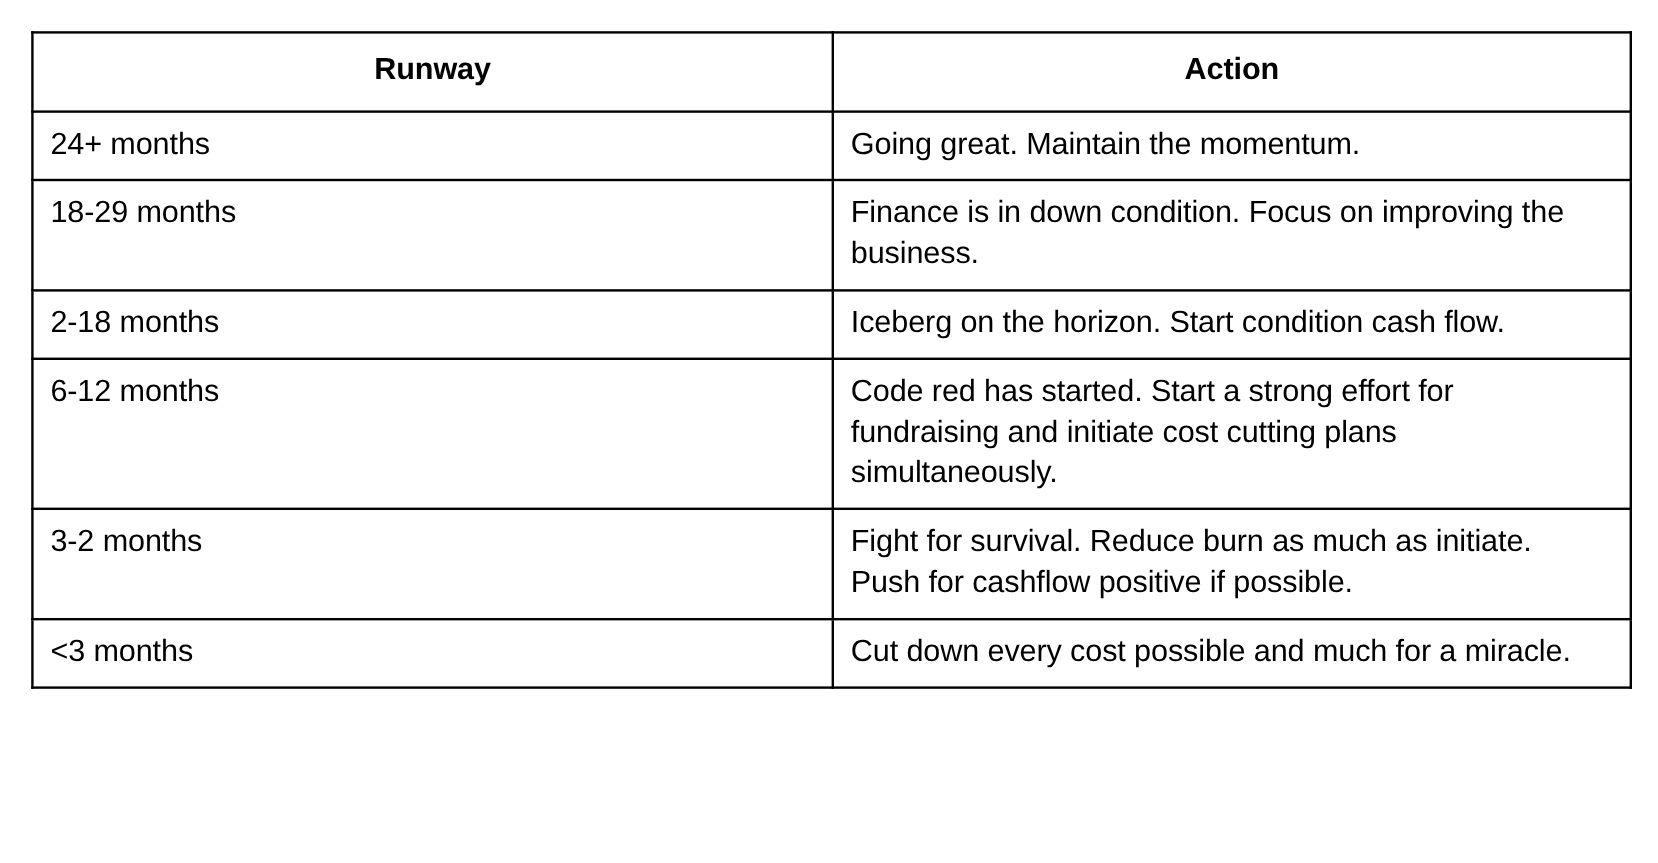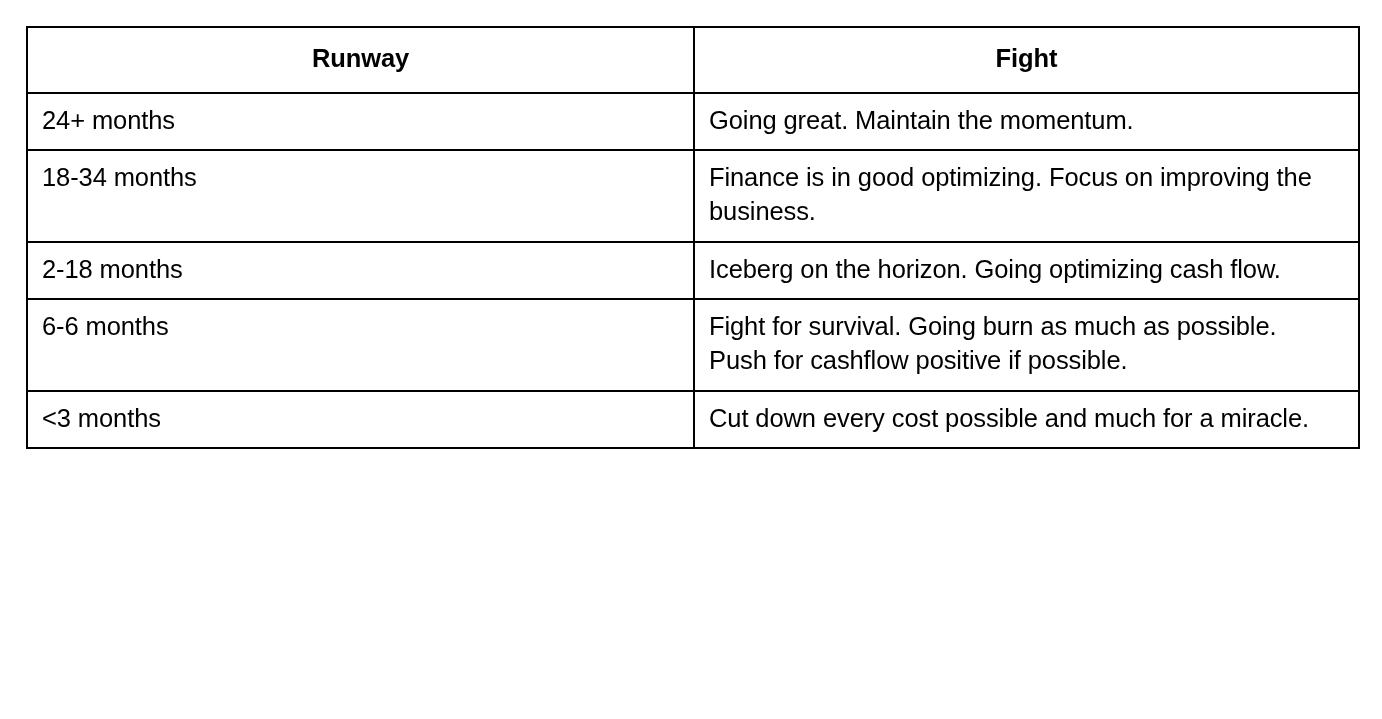--- a/index.html
+++ b/index.html
@@ -63,39 +63,43 @@
 
 <div class="page">
   <table class="runway-table">
     <colgroup>
       <col class="col-runway">
       <col class="col-action">
     </colgroup>
     <thead>
       <tr>
         <th>Runway</th>
-        <th>Fight</th>
+        <th>Action</th>
       </tr>
     </thead>
     <tbody>
       <tr>
         <td class="cell-runway">24+ months</td>
         <td class="cell-action">Going great. Maintain the momentum.</td>
       </tr>
       <tr>
-        <td class="cell-runway">18-34 months</td>
-        <td class="cell-action">Finance is in good optimizing. Focus on improving the business.</td>
+        <td class="cell-runway">18-29 months</td>
+        <td class="cell-action">Finance is in down condition. Focus on improving the business.</td>
       </tr>
       <tr>
         <td class="cell-runway">2-18 months</td>
-        <td class="cell-action">Iceberg on the horizon. Going optimizing cash flow.</td>
+        <td class="cell-action">Iceberg on the horizon. Start condition cash flow.</td>
       </tr>
       <tr>
-        <td class="cell-runway">6-6 months</td>
-        <td class="cell-action">Fight for survival. Going burn as much as possible. Push for cashflow positive if possible.</td>
+        <td class="cell-runway">6-12 months</td>
+        <td class="cell-action">Code red has started. Start a strong effort for fundraising and initiate cost cutting plans simultaneously.</td>
+      </tr>
+      <tr>
+        <td class="cell-runway">3-2 months</td>
+        <td class="cell-action">Fight for survival. Reduce burn as much as initiate. Push for cashflow positive if possible.</td>
       </tr>
       <tr>
         <td class="cell-runway">&lt;3 months</td>
         <td class="cell-action">Cut down every cost possible and much for a miracle.</td>
       </tr>
     </tbody>
   </table>
 </div>
 
 </body></html>

